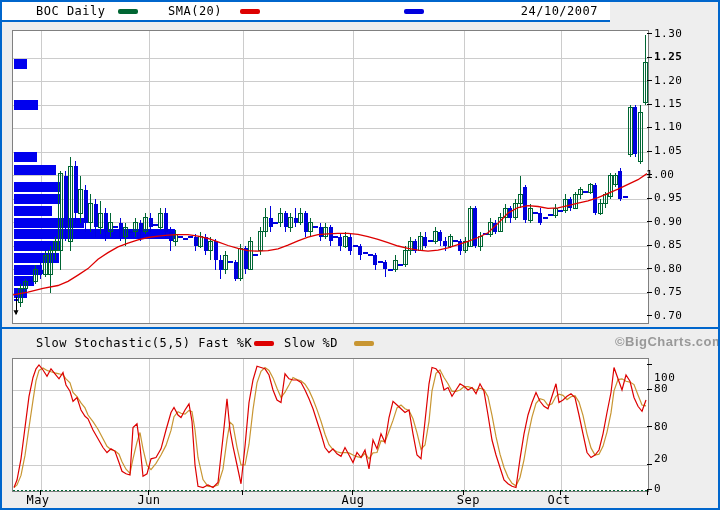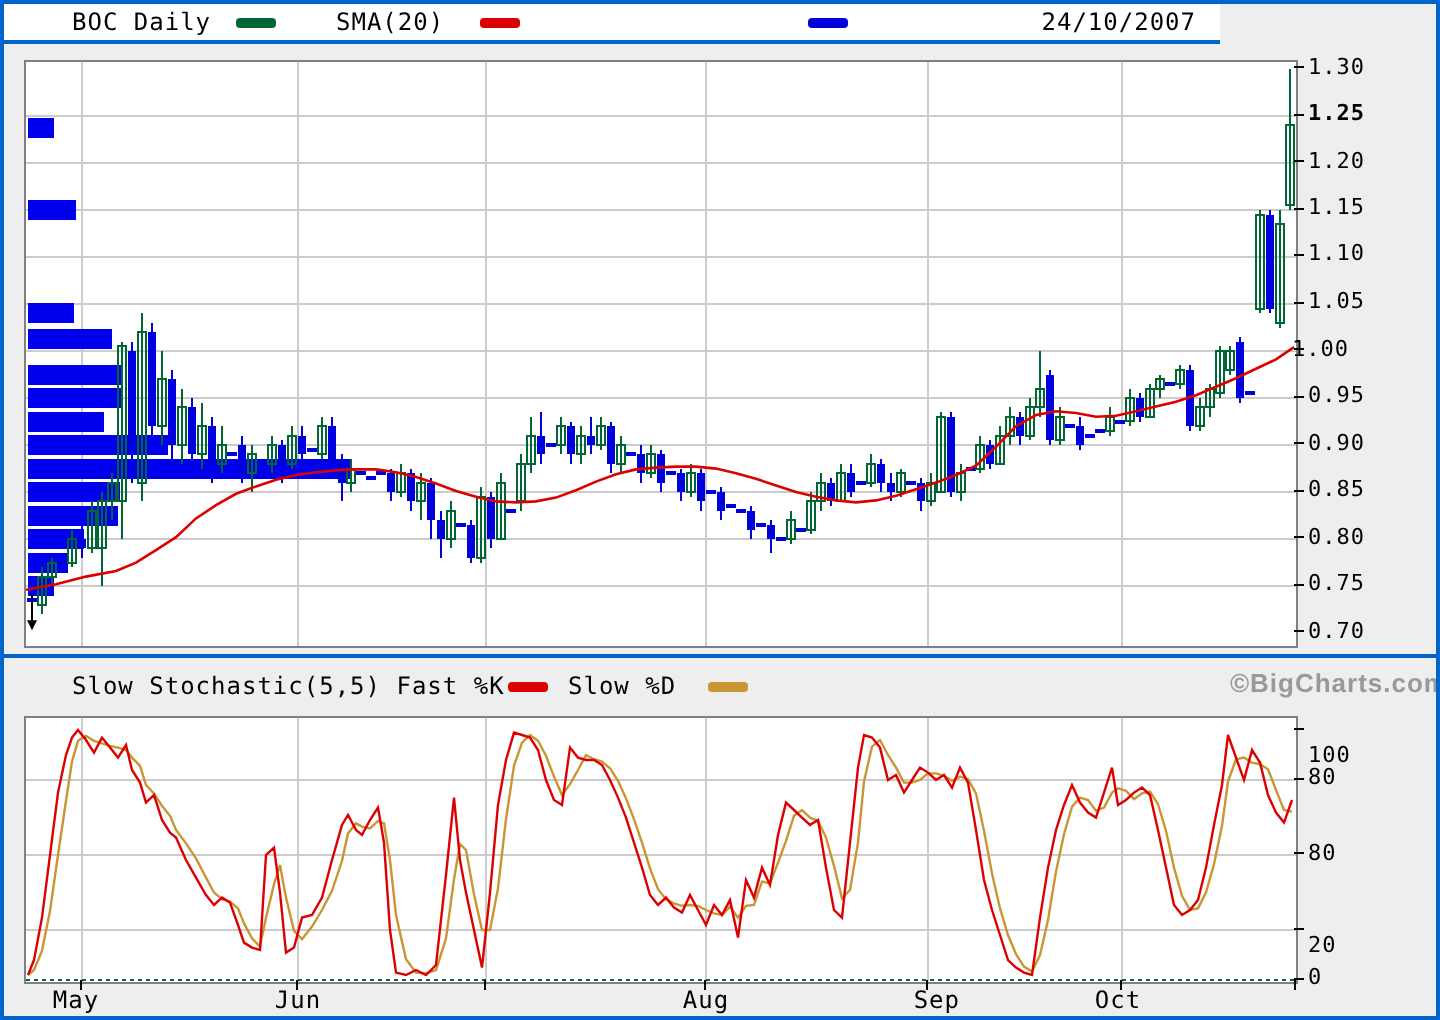--- a/index.html
+++ b/index.html
@@ -357,21 +357,21 @@
       <div class="axlab mono" style="left:652px;top:283px;">0.75</div>
       <div class="tick" style="left:645px;top:313px;width:5px;height:1px;"></div>
       <div class="axlab mono" style="left:652px;top:307px;">0.70</div>
       <div class="tick" style="left:645px;top:362px;width:5px;height:1px;"></div>
       <div class="axlab mono" style="left:652px;top:355px;margin-top:14px;">100</div>
       <div class="tick" style="left:645px;top:387px;width:5px;height:1px;"></div>
       <div class="axlab mono" style="left:652px;top:380px;">80</div>
       <div class="tick" style="left:645px;top:424px;width:5px;height:1px;"></div>
       <div class="axlab mono" style="left:652px;top:418px;">80</div>
       <div class="tick" style="left:645px;top:462px;width:5px;height:1px;"></div>
-      <div class="axlab mono" style="left:652px;top:464px;text-align:right;">20</div>
+      <div class="axlab mono" style="left:652px;top:450px;text-align:right;">20</div>
       <div class="tick" style="left:645px;top:487px;width:5px;height:1px;"></div>
       <div class="axlab mono" style="left:652px;top:480px;">0</div>
       <div class="tick" style="left:38px;top:488px;width:1px;height:5px;"></div>
       <div class="tick" style="left:146px;top:488px;width:1px;height:5px;"></div>
       <div class="tick" style="left:240px;top:488px;width:1px;height:5px;"></div>
       <div class="tick" style="left:350px;top:488px;width:1px;height:5px;"></div>
       <div class="tick" style="left:461px;top:488px;width:1px;height:5px;"></div>
       <div class="tick" style="left:558px;top:488px;width:1px;height:5px;"></div>
       <div class="tick" style="left:645px;top:488px;width:1px;height:5px;"></div>
       <div class="mlab mono" style="left:19px;top:491px;">May</div>

